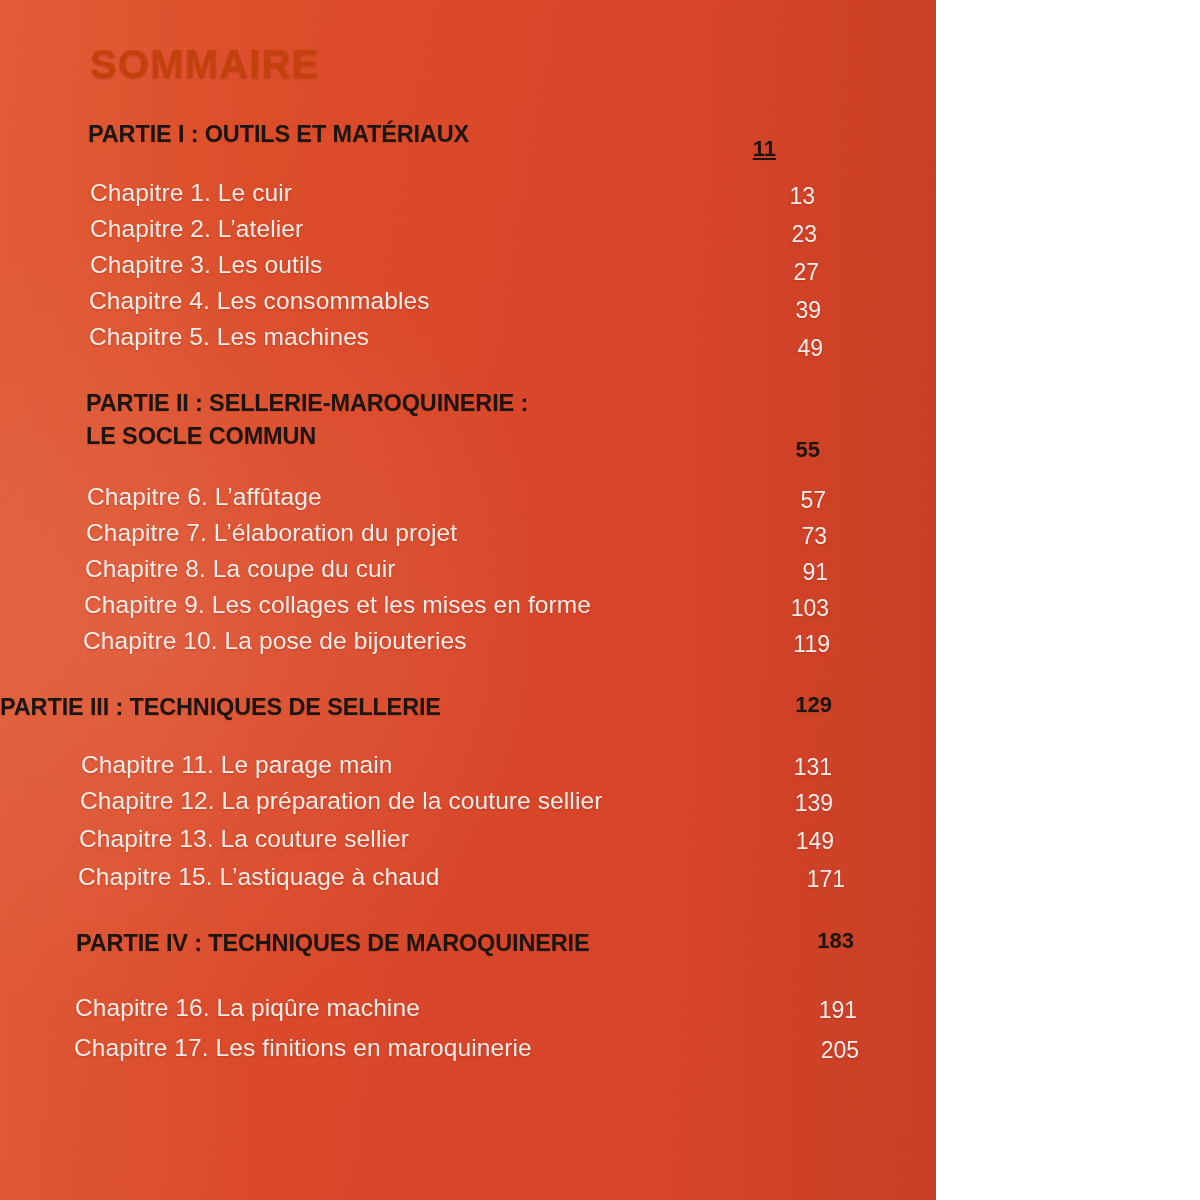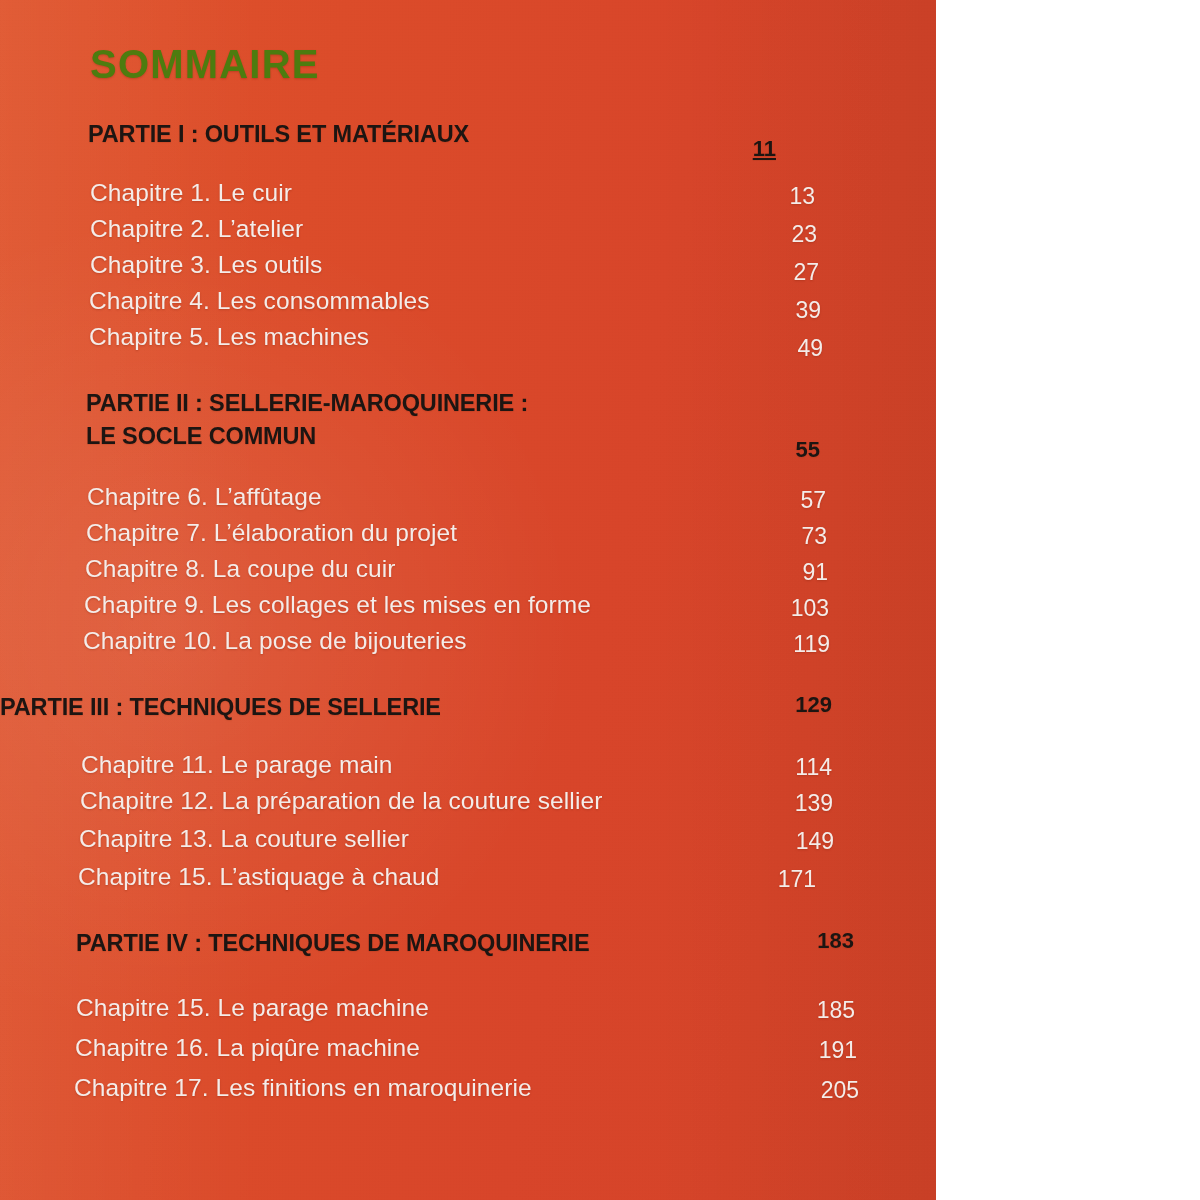--- a/index.html
+++ b/index.html
@@ -62,21 +62,21 @@
     height: 1200px;
   }
 
   .toc-title {
     position: absolute;
     left: 90px;
     top: 42px;
     font-size: 40px;
     font-weight: 800;
     letter-spacing: 1.2px;
-    color: #4d7c0f;
+    color: #c2410c;
     text-shadow: 0 1px 2px rgba(120,30,12,0.30);
     white-space: nowrap;
   }
 
   .toc-body {
     position: absolute;
     left: 0;
     top: 118px;
     width: 936px;
   }
@@ -218,50 +218,46 @@
       <div class="part-block">
         <div class="part-head">
           <div class="part-title" style="">PARTIE III : TECHNIQUES DE SELLERIE</div>
           <div class="part-page" style="left:770px; width:62px; top:1px;">129</div>
         </div>
 
         <div style="height:29px;"></div>
 
         <div class="chapter-row soft-1">
           <div class="chapter-title" style="left:81px; top:-2px;">Chapitre 11. Le parage main</div>
-          <div class="chapter-page" style="left:762px; width:70px; top:1px;">114</div>
+          <div class="chapter-page" style="left:762px; width:70px; top:1px;">131</div>
         </div>
         <div class="chapter-row soft-1" style="height:38px;">
           <div class="chapter-title" style="left:80px; top:-2px;">Chapitre 12. La préparation de la couture sellier</div>
           <div class="chapter-page" style="left:763px; width:70px; top:1px;">139</div>
         </div>
         <div class="chapter-row soft-1" style="height:38px;">
           <div class="chapter-title" style="left:79px; top:-2px;">Chapitre 13. La couture sellier</div>
           <div class="chapter-page" style="left:764px; width:70px; top:1px;">149</div>
         </div>
         <div class="chapter-row soft-1" style="height:38px;">
           <div class="chapter-title" style="left:78px; top:-2px;">Chapitre 15. L’astiquage à chaud</div>
-          <div class="chapter-page" style="left:746px; width:70px; top:1px;">171</div>
+          <div class="chapter-page" style="left:775px; width:70px; top:1px;">171</div>
         </div>
       </div>
 
       <div style="height:24px;"></div>
 
       <div class="part-block">
         <div class="part-head">
           <div class="part-title" style="margin-left:76px;">PARTIE IV : TECHNIQUES DE MAROQUINERIE</div>
           <div class="part-page" style="left:792px; width:62px; top:1px;">183</div>
         </div>
 
         <div style="height:36px;"></div>
 
-        <div class="chapter-row soft-2" style="height:40px;">
-          <div class="chapter-title" style="left:76px; top:-2px;">Chapitre 15. Le parage machine</div>
-          <div class="chapter-page" style="left:785px; width:70px; top:1px;">185</div>
-        </div>
         <div class="chapter-row soft-2" style="height:40px;">
           <div class="chapter-title" style="left:75px; top:-2px;">Chapitre 16. La piqûre machine</div>
           <div class="chapter-page" style="left:787px; width:70px; top:1px;">191</div>
         </div>
         <div class="chapter-row soft-2" style="height:40px;">
           <div class="chapter-title" style="left:74px; top:-2px;">Chapitre 17. Les finitions en maroquinerie</div>
           <div class="chapter-page" style="left:789px; width:70px; top:1px;">205</div>
         </div>
       </div>
 

